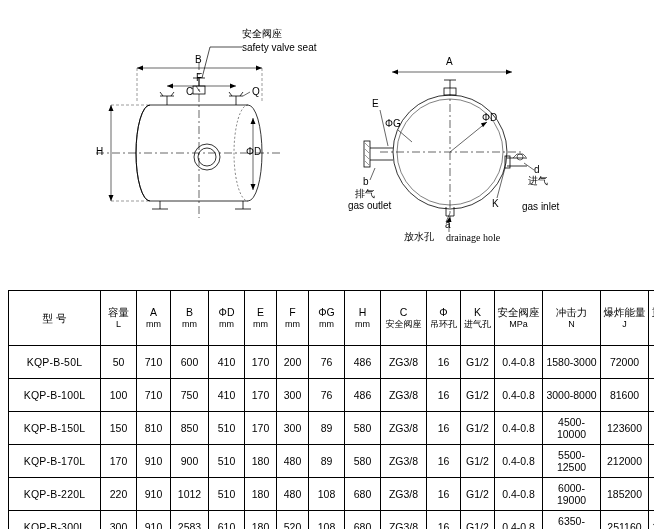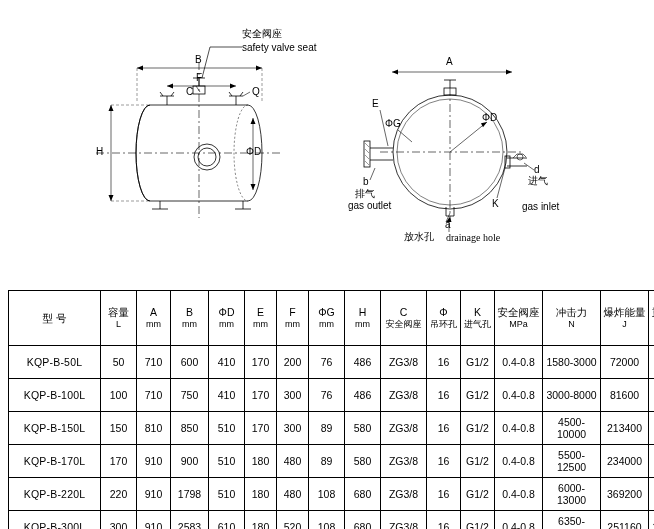--- a/index.html
+++ b/index.html
@@ -338,57 +338,57 @@
           <td>510</td>
           <td>170</td>
           <td>300</td>
           <td>89</td>
           <td>580</td>
           <td>ZG3/8</td>
           <td>16</td>
           <td>G1/2</td>
           <td>0.4-0.8</td>
           <td>4500-10000</td>
-          <td>213400</td>
+          <td>123600</td>
           <td>70</td>
         </tr>
         <tr>
           <td class="model-cell">KQP-B-170L</td>
           <td>170</td>
           <td>910</td>
           <td>900</td>
           <td>510</td>
           <td>180</td>
           <td>480</td>
           <td>89</td>
           <td>580</td>
           <td>ZG3/8</td>
           <td>16</td>
           <td>G1/2</td>
           <td>0.4-0.8</td>
           <td>5500-12500</td>
-          <td>234000</td>
+          <td>212000</td>
           <td class="wrap2">8 1</td>
         </tr>
         <tr>
           <td class="model-cell">KQP-B-220L</td>
           <td>220</td>
           <td>910</td>
-          <td>1798</td>
+          <td>1012</td>
           <td>510</td>
           <td>180</td>
           <td>480</td>
           <td>108</td>
           <td>680</td>
           <td>ZG3/8</td>
           <td>16</td>
           <td>G1/2</td>
           <td>0.4-0.8</td>
-          <td>6000-13000</td>
-          <td>369200</td>
+          <td>6000-19000</td>
+          <td>185200</td>
           <td>95</td>
         </tr>
         <tr>
           <td class="model-cell">KQP-B-300L</td>
           <td>300</td>
           <td>910</td>
           <td>2583</td>
           <td>610</td>
           <td>180</td>
           <td>520</td>

